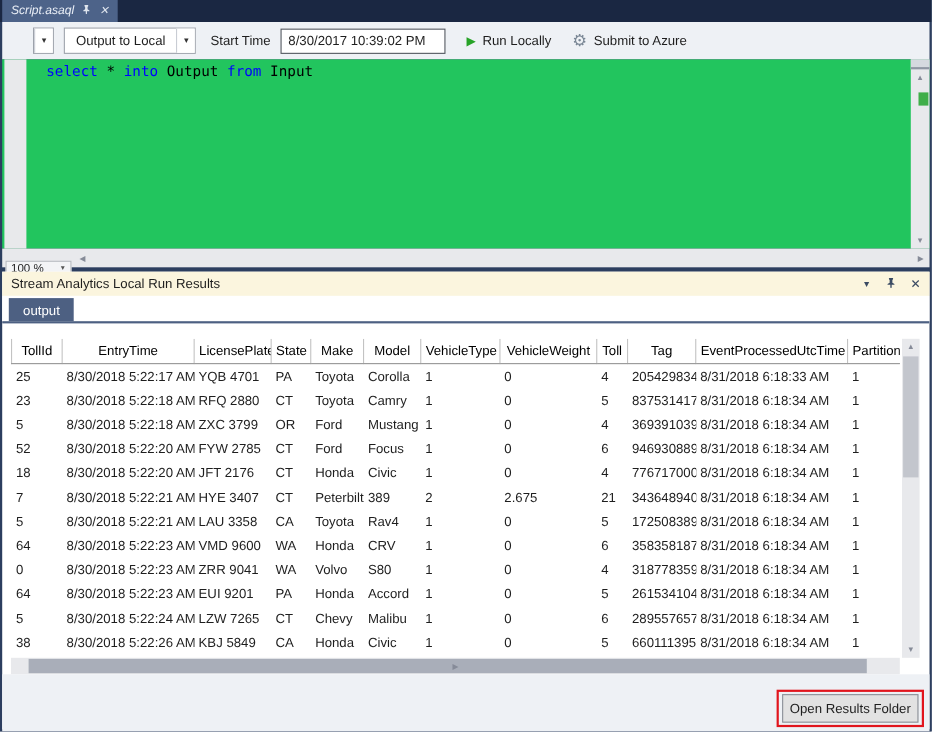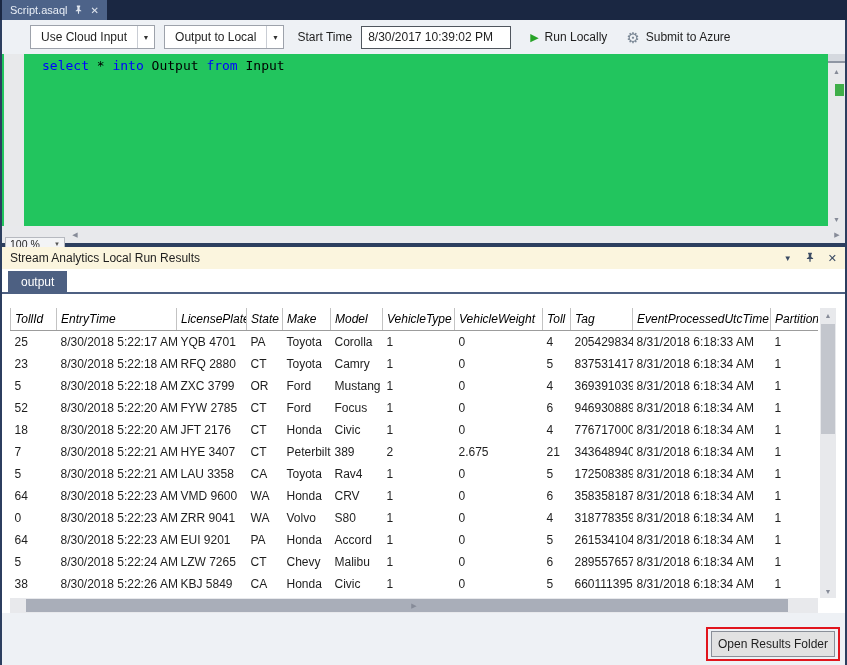--- a/index.html
+++ b/index.html
@@ -2,21 +2,21 @@
 <html><head>
 <meta charset="utf-8">
 <style>
   * { margin:0; padding:0; box-sizing:border-box; }
   body { font-family:"Liberation Sans", sans-serif; background:#2c3e5f; }
   .app { position:relative; width:847px; height:665px; background:#2c3e5f; overflow:hidden; }
 
   
   .titlebar { position:absolute; left:0; top:0; width:847px; height:20px; background:#1a2742; }
   .doc-tab { position:absolute; left:2px; top:0; height:20px; background:#4d6389; color:#e9eef6;
-             font-size:11px; display:flex; align-items:center; gap:7px; padding:0 8px; cursor:default; }
+             font-size:11px; display:flex; align-items:center; gap:7px; padding:0 8px; cursor:default;font-style:italic; }
   .doc-tab .tab-x { font-size:10px; color:#dfe5ee; }
   .pin-svg { display:inline-block; }
 
   
   .toolbar { position:absolute; left:2px; top:20px; width:843px; height:34px; background:#eef1f5;
              display:flex; align-items:center; gap:9px; padding-left:28px; }
   .combo { display:flex; align-items:stretch; height:24px; background:#fff; border:1px solid #9da2ab; }
   .combo-main { display:flex; align-items:center; padding:0 10px; font-size:12px; color:#1e1e1e; }
   .combo-arrow { width:17px; display:flex; align-items:center; justify-content:center;
                  border-left:1px solid #c9cdd4; font-size:7px; color:#333; background:#fff; }
@@ -64,23 +64,23 @@
   .res-hicons .mi { font-size:8px; }
   .res-hicons .ci { font-size:11px; }
 
   .res-tabs { position:absolute; left:0; top:22px; width:100%; height:25px; background:#fff;
               border-bottom:2px solid #4d6082; }
   .output-tab { position:absolute; left:6px; bottom:0; height:21px; background:#4d6082; color:#fff;
                 font-size:12px; display:flex; align-items:center; padding:0 13px; }
 
   .table-viewport { position:absolute; left:8px; top:61px; right:27px; bottom:65px; overflow:hidden; }
   table.grid { border-collapse:collapse; table-layout:fixed; width:810px; }
-  table.grid th { font-weight:normal; font-size:12px; color:#000; text-align:left; padding:2px 4px;
+  table.grid th { font-weight:normal; font-size:12px; color:#000; text-align:center; padding:2px 4px;
                   line-height:18px; border-right:1px solid #c3c3c3; border-bottom:1px solid #9c9c9c;
-                  white-space:nowrap; overflow:hidden;font-style:italic; }
+                  white-space:nowrap; overflow:hidden; }
   table.grid th:first-child { border-left:1px solid #c3c3c3; }
   table.grid td { font-size:12px; color:#1e1e1e; padding:2px 4px; line-height:18px;
                   white-space:nowrap; overflow:hidden; }
 
   .res-vscroll { position:absolute; right:9px; top:61px; width:16px; bottom:65px; background:#e8e9ec; }
   .rv-up { top:0; } .rv-down { bottom:0; }
   .rv-thumb { position:absolute; left:1px; right:1px; top:16px; height:110px; background:#c3c6cd; }
 
   .res-hscroll { position:absolute; left:8px; right:27px; top:351px; height:15px; background:#e8e9ec; }
   .rh-left { left:0; top:0; height:100%; } .rh-right { right:0; top:0; height:100%; }
@@ -103,21 +103,20 @@
       <span>Script.asaql</span>
       <span class="pin-svg"><svg width="9" height="9" viewBox="0 0 16 16" fill="#dfe5ee">
             <path d="M5 1h6v2l-1 1v4l3 2v1H9v4l-1 1-1-1v-4H3v-1l3-2V4L5 3z"></path>
           </svg></span>
       <span class="tab-x">✕</span>
     </div>
   </div>
 
   <div class="toolbar">
     <div class="combo">
-      <div class="combo-main">Use Cloud Input</div>
       <div class="combo-arrow">▼</div>
     </div>
     <div class="combo">
       <div class="combo-main">Output to Local</div>
       <div class="combo-arrow">▼</div>
     </div>
     <span class="start-label">Start Time</span>
     <input class="time-input" type="text" value="8/30/2017 10:39:02 PM" style="">
     <button class="tool-btn">
       <span class="play-glyph">▶</span>

